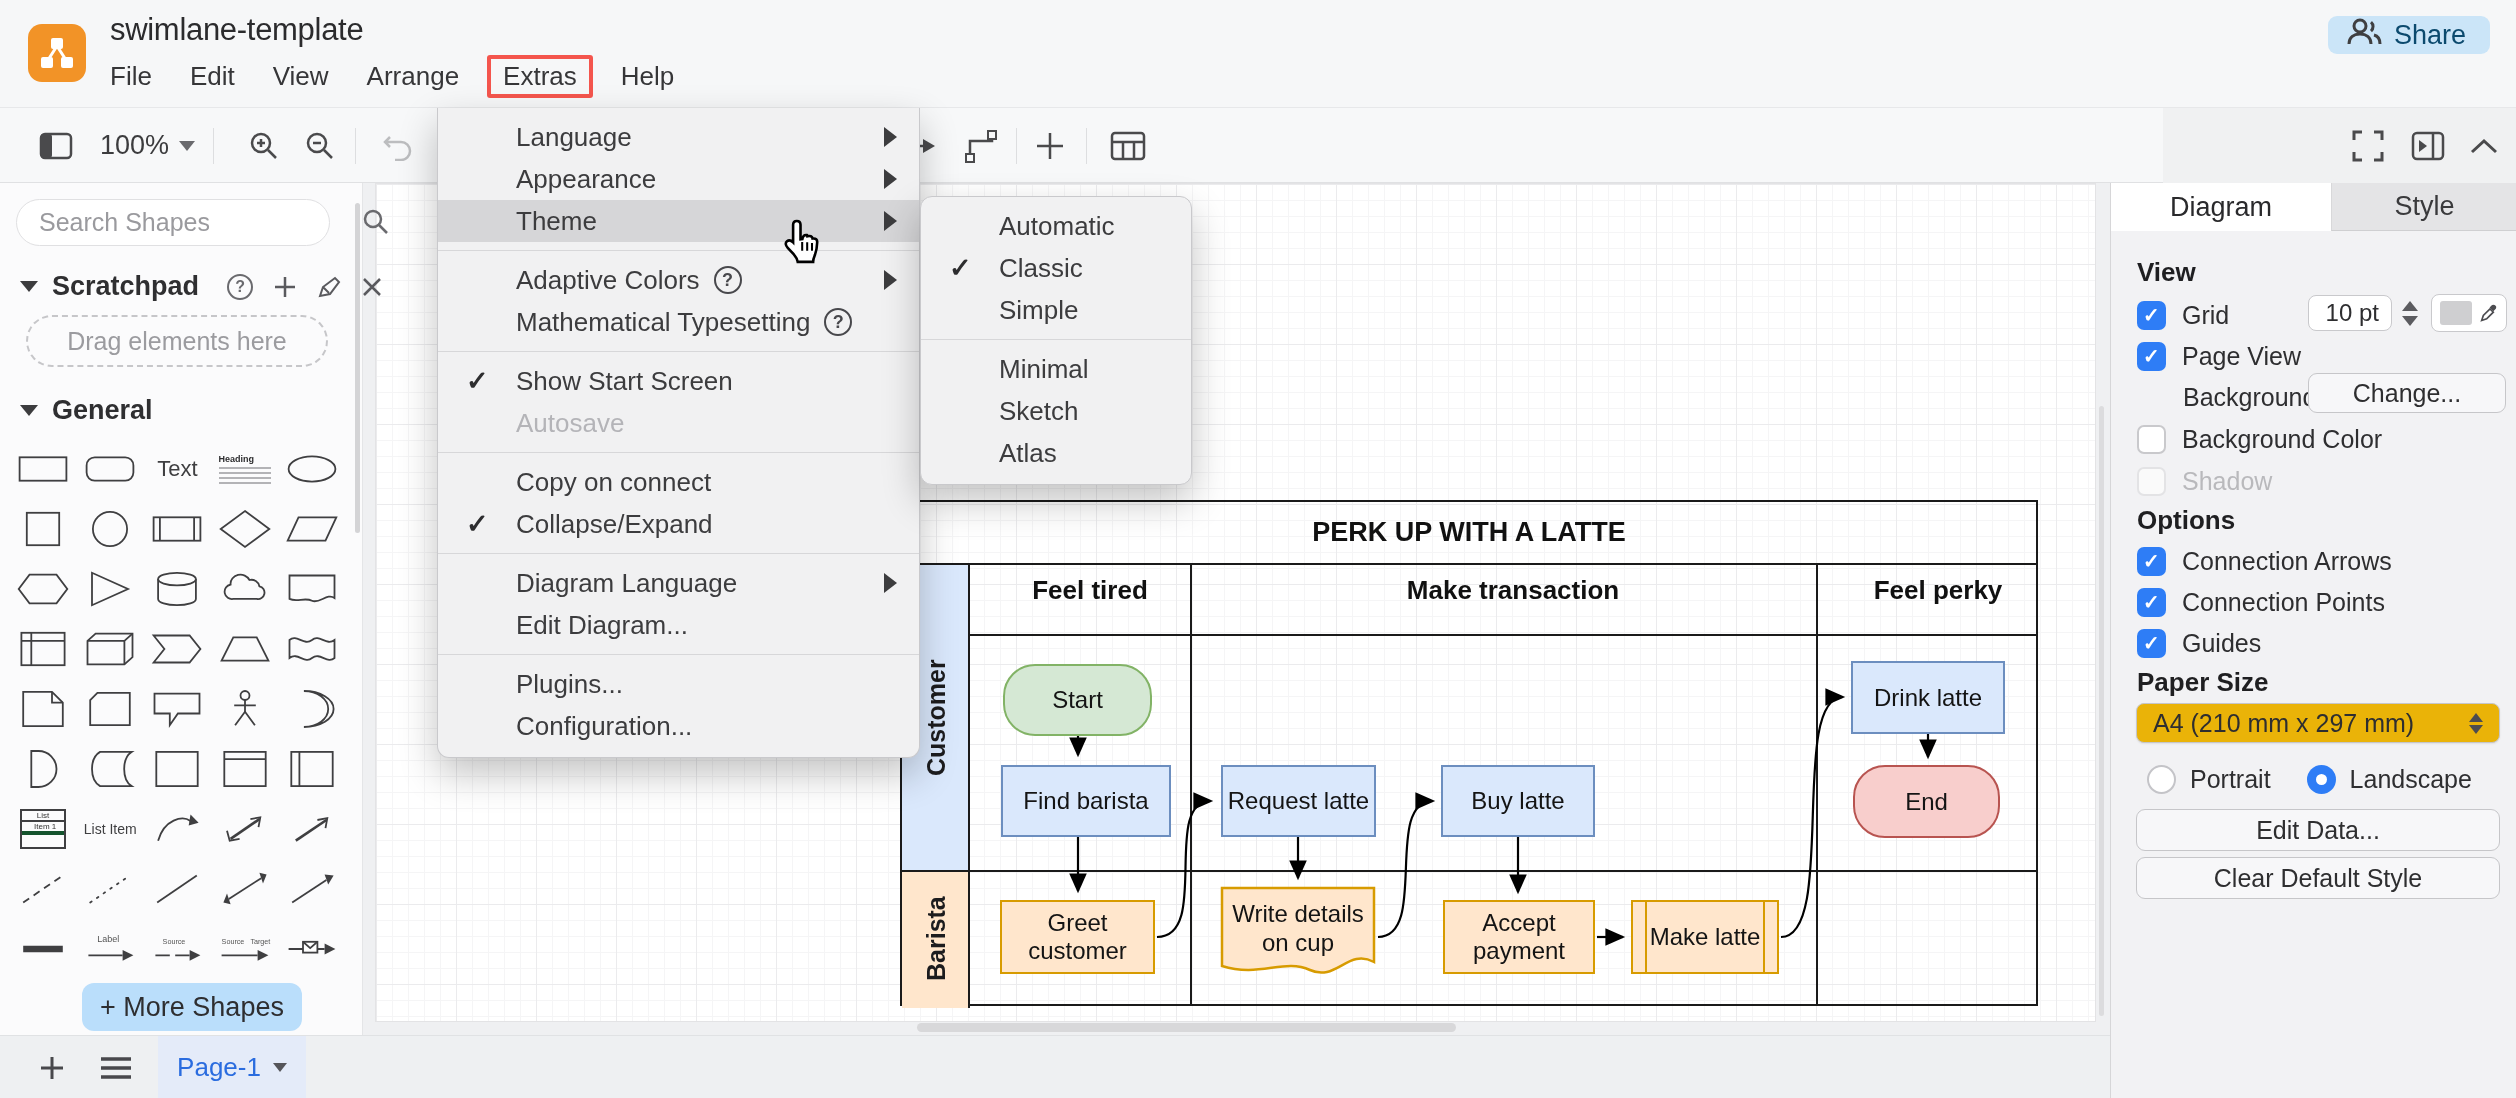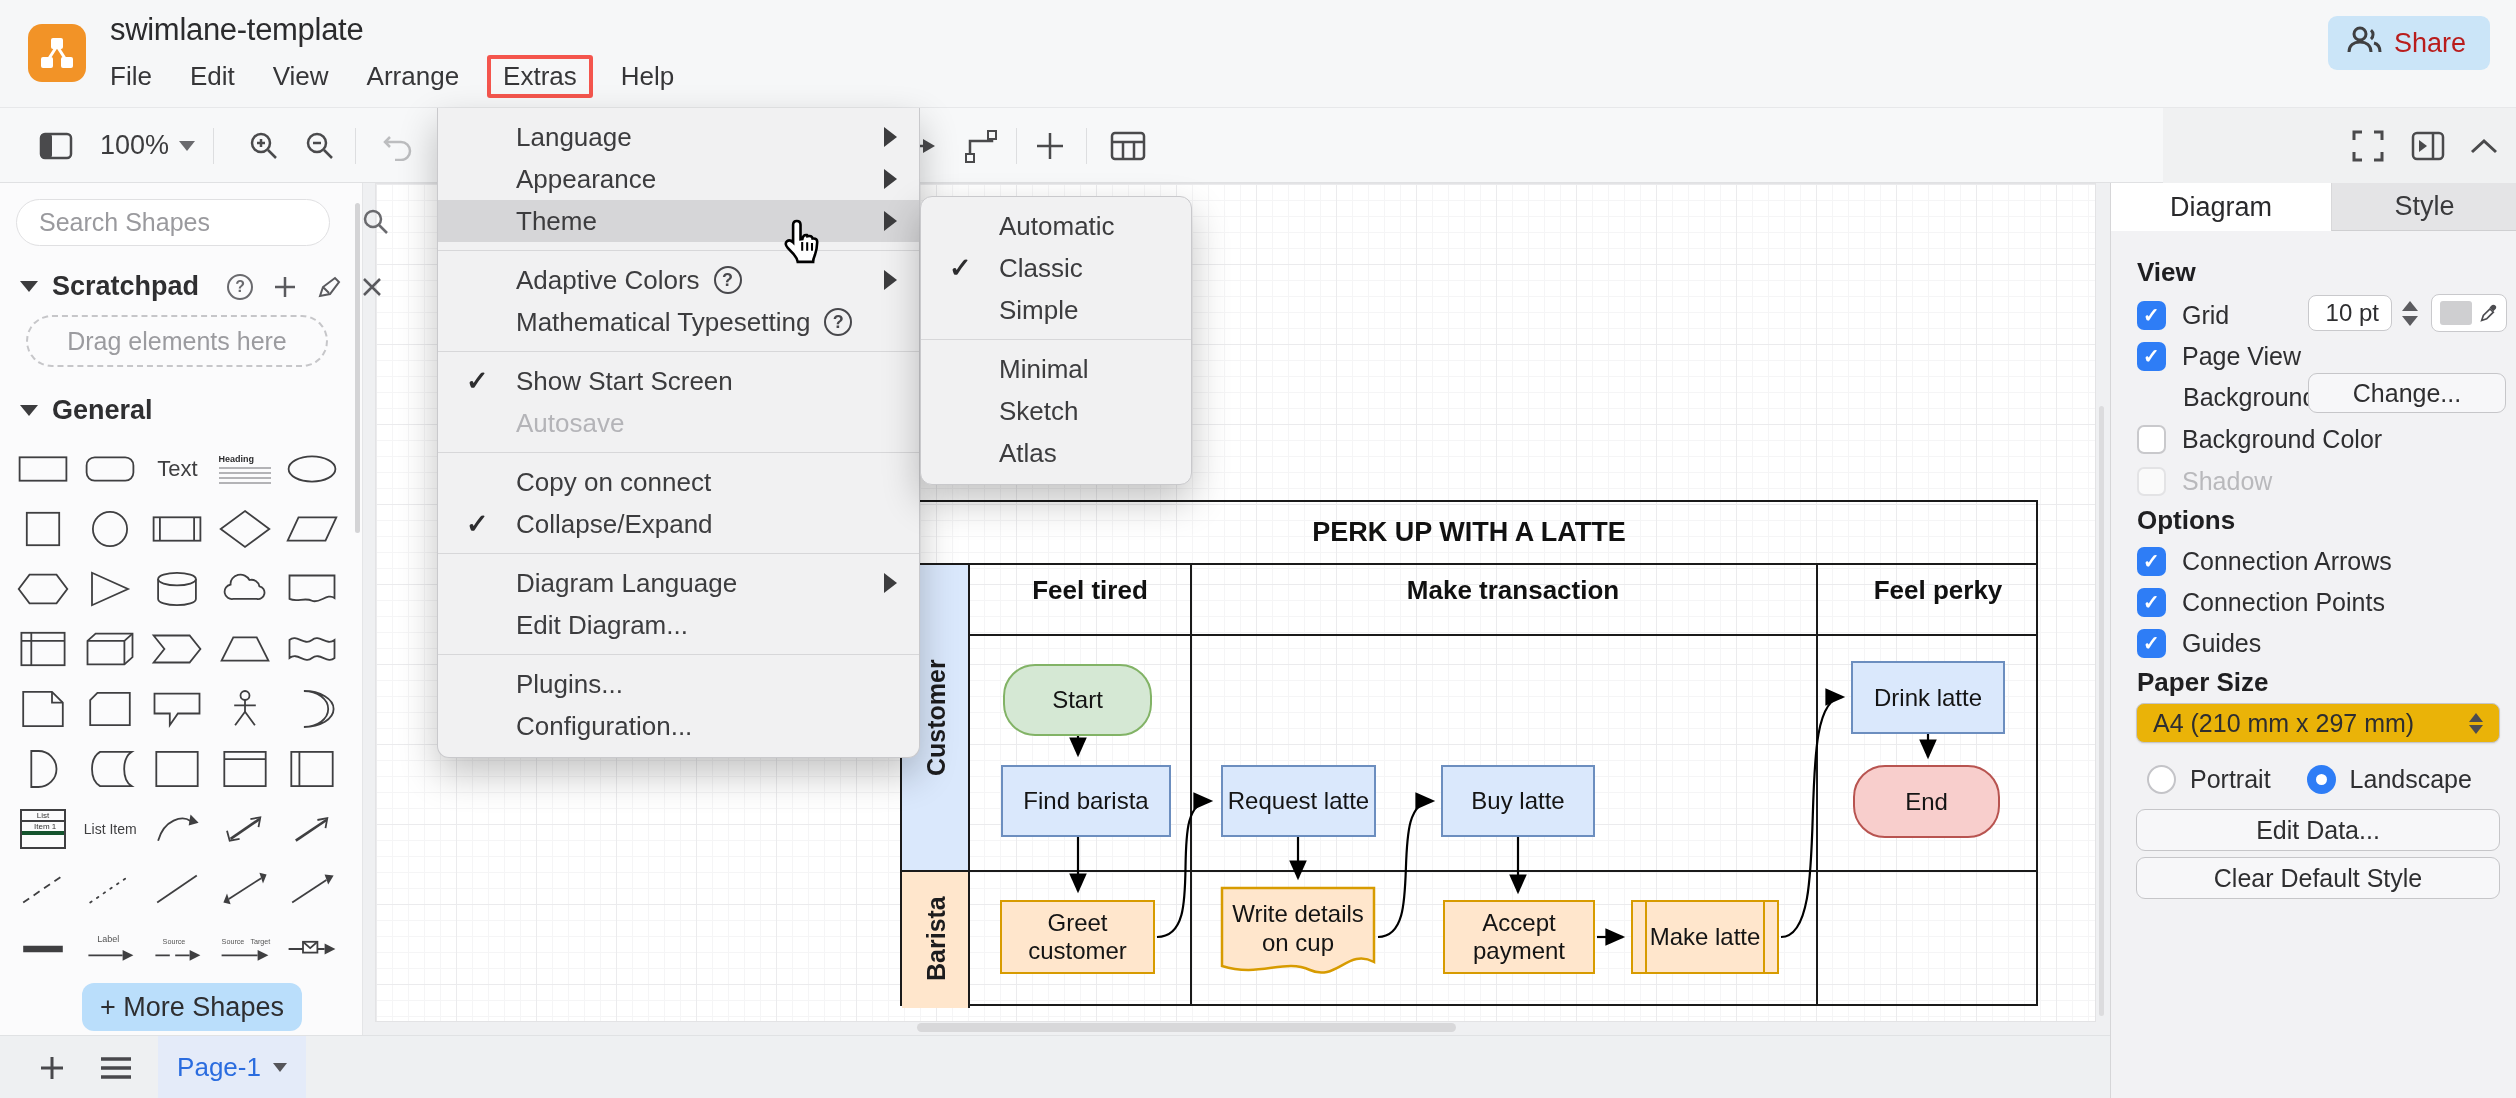--- a/index.html
+++ b/index.html
@@ -7,21 +7,21 @@
   body { font-family:"Liberation Sans", sans-serif; color:#333; background:#f0f1f2; }
   #app { position:relative; width:2516px; height:1098px; }
 
   
   .titlebar { position:absolute; left:0; top:0; width:2516px; height:108px; background:#f6f7f8; border-bottom:1px solid #e7e8ea; z-index:10; }
   .logo { position:absolute; left:28px; top:24px; width:58px; height:58px; border-radius:14px; background:#f29327; display:flex; align-items:center; justify-content:center; }
   .app-title { position:absolute; left:110px; top:12px; font-size:31px; color:#2b2b2d; letter-spacing:-0.3px; }
   .menubar { position:absolute; left:110px; top:54px; height:44px; display:flex; align-items:center; gap:38px; font-size:26px; color:#363638; }
   .menubar .mb-item { cursor:default; }
   .mb-extras-frame { border:4px solid #f4554d; border-radius:3px; padding:2px 12px; margin:16px -10px; }
-  .share-btn { position:absolute; right:26px; top:16px; height:54px; padding:0 24px 0 18px; background:#cbe5f8; border-radius:9px; display:flex; align-items:center; gap:12px; font-size:27px; color:#b91c1c; font-weight:500; }
+  .share-btn { position:absolute; right:26px; top:16px; height:38px; padding:0 24px 0 18px; background:#cbe5f8; border-radius:9px; display:flex; align-items:center; gap:12px; font-size:27px; color:#0c4a6e; font-weight:500; }
 
   
   .toolbar { position:absolute; left:0; top:108px; width:2163px; height:75px; background:#f7f8f9; border-bottom:1px solid #e0e1e3; z-index:5; }
   .tb-icon { position:absolute; top:0; height:75px; display:flex; align-items:center; justify-content:center; }
   .tb-divider { position:absolute; top:20px; width:1px; height:36px; background:#dddee0; }
   .zoom-select { position:absolute; left:100px; top:0; height:75px; display:flex; align-items:center; gap:10px; font-size:27px; color:#3c3c3e; }
   .chev-down { width:0; height:0; border-left:8px solid transparent; border-right:8px solid transparent; border-top:10px solid #6a6a6e; }
 
   
   .sidebar { position:absolute; left:0; top:183px; width:363px; height:852px; background:#fbfbfc; border-right:1px solid #e4e5e7; z-index:4; }

